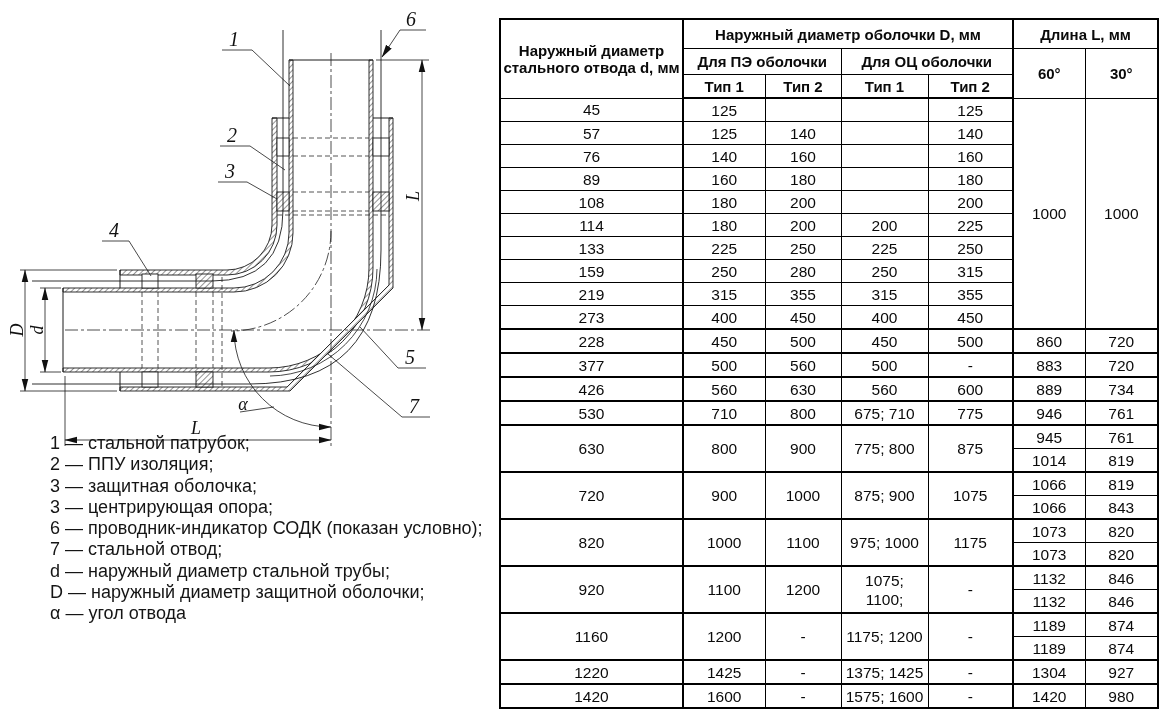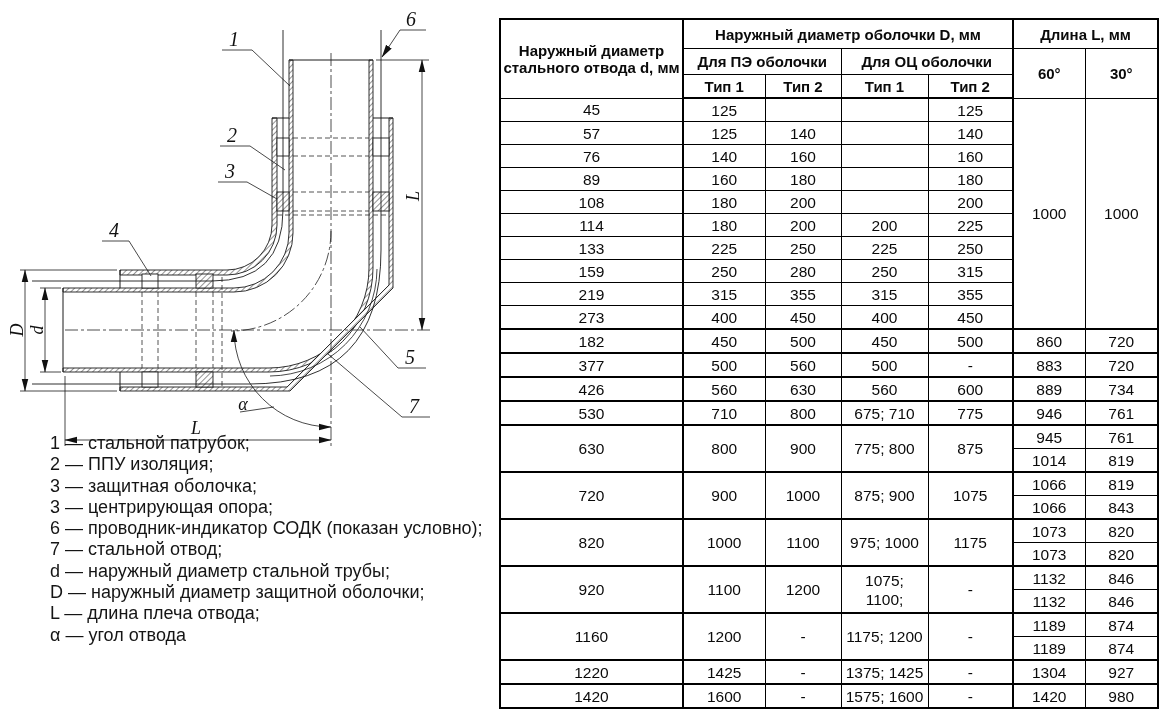--- a/index.html
+++ b/index.html
@@ -138,21 +138,20 @@
 
   <div class="legend">
     <div class="legend-line">1 — стальной патрубок;</div>
     <div class="legend-line">2 — ППУ изоляция;</div>
     <div class="legend-line">3 — защитная оболочка;</div>
     <div class="legend-line">3 — центрирующая опора;</div>
     <div class="legend-line">6 — проводник-индикатор СОДК (показан условно);</div>
     <div class="legend-line">7 — стальной отвод;</div>
     <div class="legend-line">d — наружный диаметр стальной трубы;</div>
     <div class="legend-line">D — наружный диаметр защитной оболочки;</div>
-    <div class="legend-line">L — длина плеча отвода;</div>
     <div class="legend-line">α — угол отвода</div>
   </div>
 
   <div class="tablewrap">
     <table id="dim-table">
         <colgroup>
           <col style="width: 183px;">
           <col style="width: 82px;">
           <col style="width: 76px;">
           <col style="width: 87px;">
@@ -246,21 +245,21 @@
             <td>355</td>
           </tr>
           <tr>
             <td>273</td>
             <td class="bl">400</td>
             <td>450</td>
             <td>400</td>
             <td>450</td>
           </tr>
           <tr class="tt">
-            <td>182</td>
+            <td>228</td>
             <td class="bl">450</td>
             <td>500</td>
             <td>450</td>
             <td>500</td>
             <td class="bl">860</td>
             <td>720</td>
           </tr>
           <tr class="tt">
             <td>377</td>
             <td class="bl">500</td>

